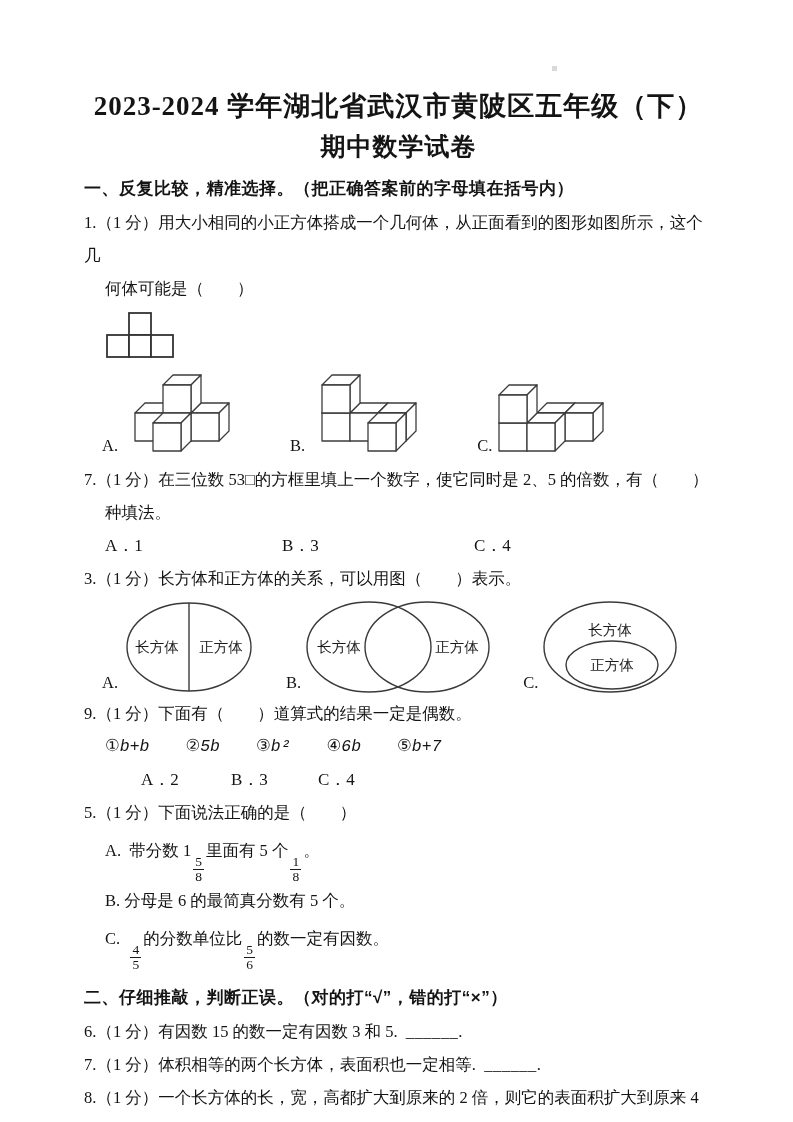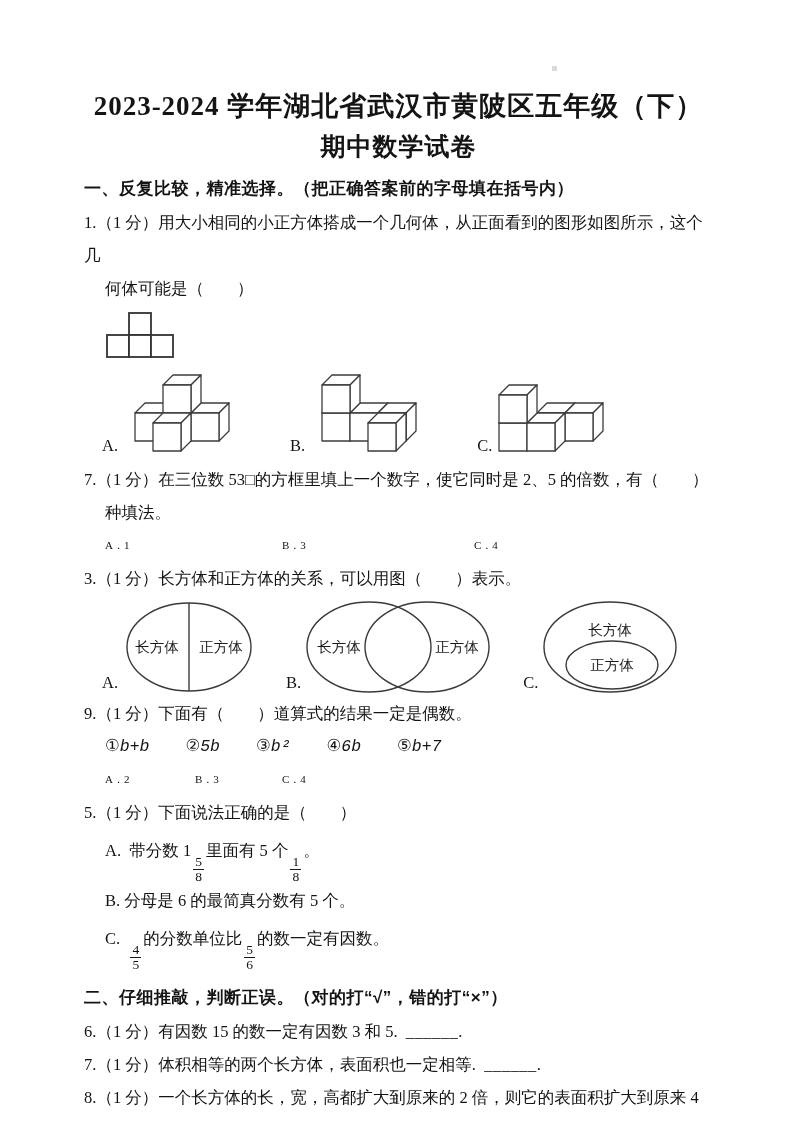--- a/index.html
+++ b/index.html
@@ -5,21 +5,21 @@
   html,body{margin:0;padding:0;background:#fff;}
   .page{position:relative;width:793px;height:1122px;background:#ffffff;overflow:hidden;
         font-family:"Liberation Serif",serif;color:#141414;}
   .content{padding:86px 80px 0 84px;}
   .title{ text-align:center;font-weight:700;font-size:27px;line-height:1.55;letter-spacing:1px;}
   .title .t2{font-size:25px;}
   .sec-heading{font-family:"Liberation Sans",sans-serif;font-weight:700;font-size:17px;
                margin:10px 0 6px 0;letter-spacing:0.5px;}
   .qline{font-size:16.5px;line-height:33px;}
   .cont{margin-left:21px;}
-  .opts-row{display:flex;font-size:11px;line-height:33px;margin-left:21px;}
+  .opts-row{display:flex;font-size:17px;line-height:33px;margin-left:21px;}
   .figT{margin:6px 0 2px 21px;}
   .cube-row{display:flex;align-items:flex-end;margin:8px 0 6px 18px;}
   .cube-item{display:flex;align-items:flex-end;}
   .cube-item .lbl{font-size:16.5px;margin-right:4px;line-height:22px;}
   .cubes polygon{fill:#ffffff;stroke:#3c3c3c;stroke-width:1.3;stroke-linejoin:round;}
   .front-view rect{fill:#ffffff;stroke:#333;stroke-width:1.8;}
   .venn-row{display:flex;align-items:flex-end;margin:4px 0 2px 18px;}
   .venn-item{display:flex;align-items:flex-end;}
   .venn-item .lbl{font-size:16.5px;margin-right:2px;line-height:24px;}
   .venn ellipse,.venn line{fill:none;stroke:#3a3a3a;stroke-width:1.4;}
@@ -28,21 +28,21 @@
   .expr-row .expr{font-style:italic;}
   .expr-row .item{margin-right:26px;}
   .frac{display:inline-flex;flex-direction:column;align-items:center;vertical-align:-10px;
         line-height:1.05;font-size:13.5px;margin:0 2px;}
   .frac .num{padding:0 2px;border-bottom:1.3px solid #1a1a1a;}
   .frac .den{padding:0 2px;}
   .frac-line{line-height:44px;}
   .blank-txt{letter-spacing:0.5px;}
   .page-num{position:absolute;left:0;right:0;bottom:14px;text-align:center;font-size:15px;color:#20252c;}
   .artifact{position:absolute;left:552px;top:66px;width:5px;height:5px;background:#c9c9c9;opacity:.7;}
-  .w177{width:177px;} .w192{width:192px;} .w90{width:90px;} .w87{width:87px;}
+  .w177{width:177px;} .w192{width:192px;} .w90{width:90px;margin-left:36px;} .w87{width:87px;}
 </style>
 </head>
 <body>
 
 <div class="page">
   <div class="artifact"></div>
 
   <div class="content">
     <div class="title">
       <div>2023-2024 学年湖北省武汉市黄陂区五年级（下）</div>

